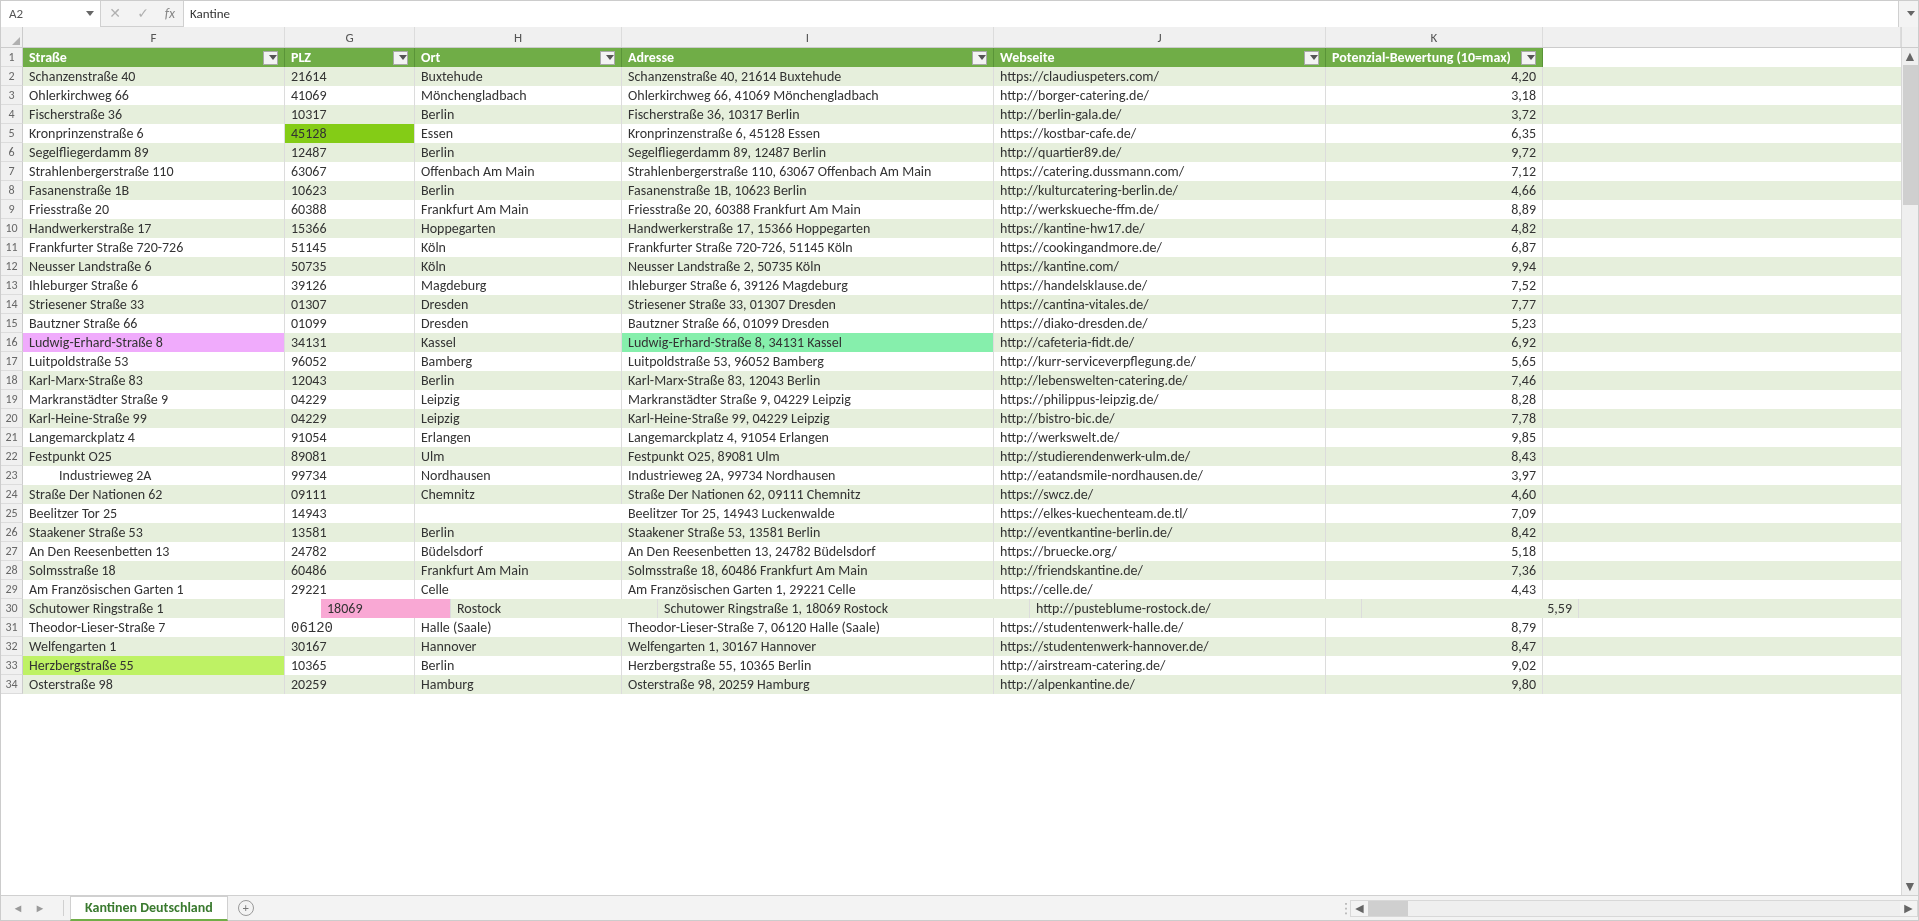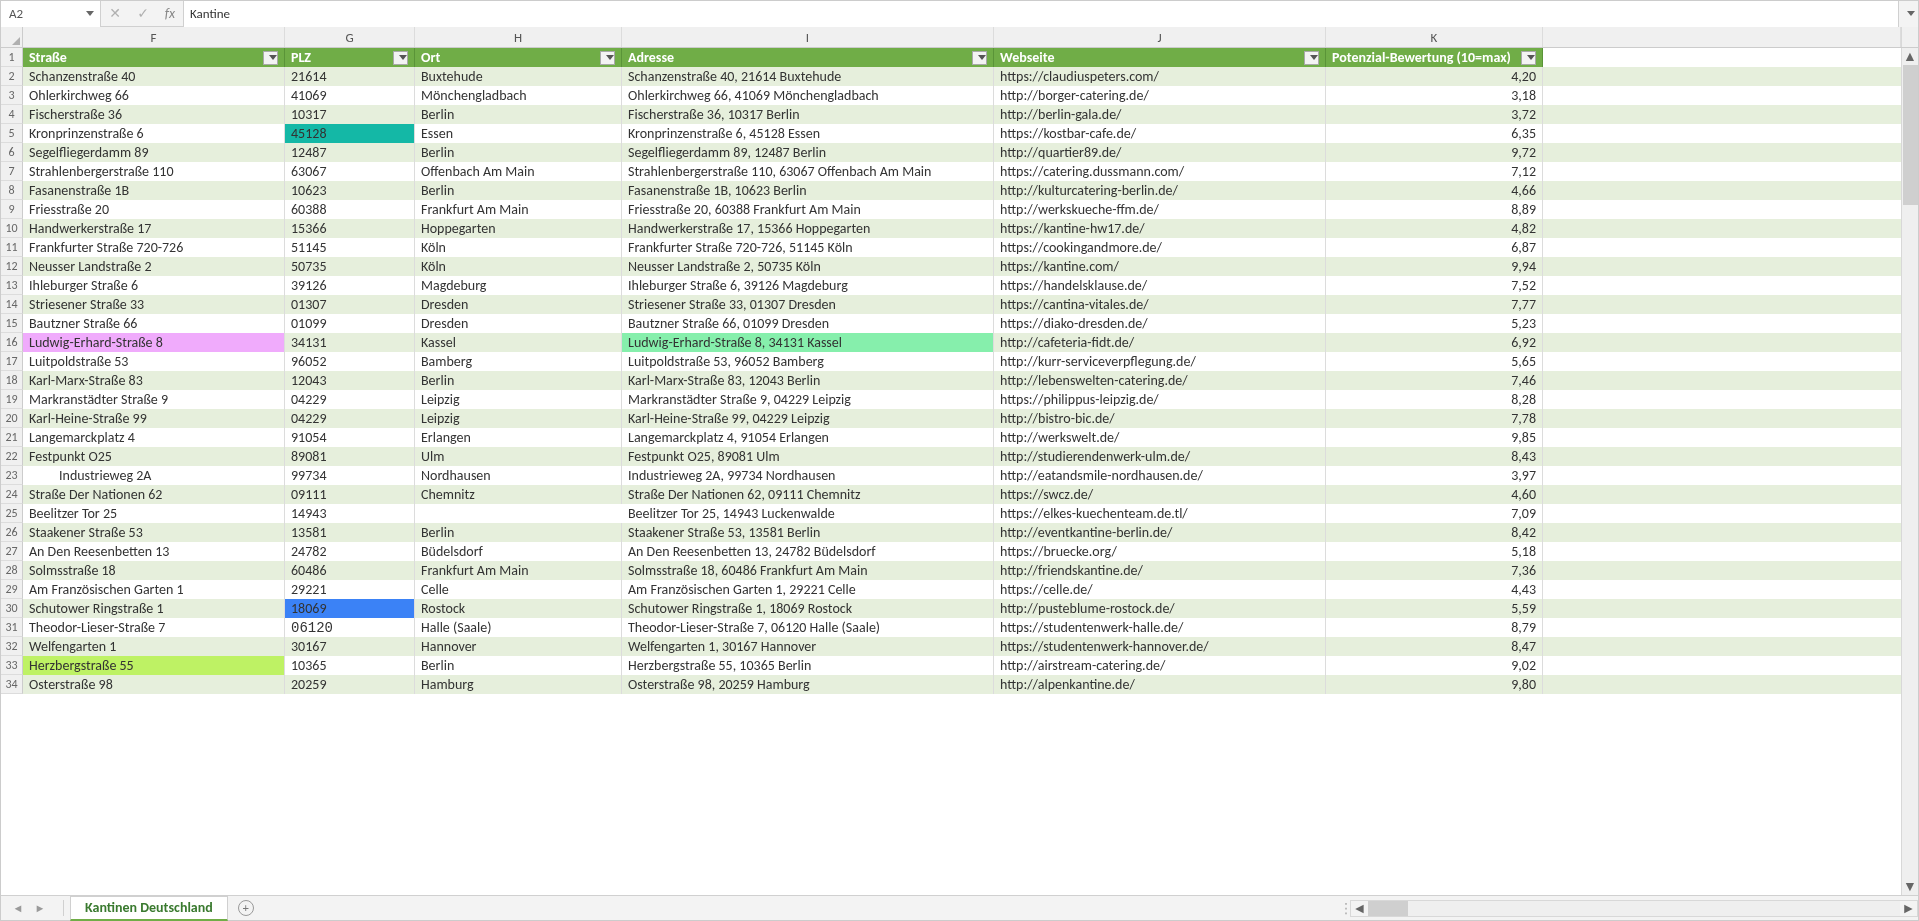--- a/index.html
+++ b/index.html
@@ -278,21 +278,21 @@
               <div class="cell c-G" style="background: rgb(230, 239, 220);">10317</div>
               <div class="cell c-H" style="background: rgb(230, 239, 220);">Berlin</div>
               <div class="cell c-I" style="background: rgb(230, 239, 220);">Fischerstraße 36, 10317 Berlin</div>
               <div class="cell c-J" style="background: rgb(230, 239, 220);">http://berlin-gala.de/</div>
               <div class="cell c-K num" style="background: rgb(230, 239, 220);">3,72</div>
               <div style="flex: 1 1 0%; background: rgb(230, 239, 220);"></div>
             </div>
             <div class="row">
               <div class="row-h">5</div>
               <div class="cell c-F" style="background: rgb(255, 255, 255);">Kronprinzenstraße 6</div>
-              <div class="cell c-G" style="background: #14b8a6;">45128</div>
+              <div class="cell c-G" style="background: #84cc16;">45128</div>
               <div class="cell c-H" style="background: rgb(255, 255, 255);">Essen</div>
               <div class="cell c-I" style="background: rgb(255, 255, 255);">Kronprinzenstraße 6, 45128 Essen</div>
               <div class="cell c-J" style="background: rgb(255, 255, 255);">https://kostbar-cafe.de/</div>
               <div class="cell c-K num" style="background: rgb(255, 255, 255);">6,35</div>
               <div style="flex: 1 1 0%; background: rgb(255, 255, 255);"></div>
             </div>
             <div class="row">
               <div class="row-h">6</div>
               <div class="cell c-F" style="background: rgb(230, 239, 220);">Segelfliegerdamm 89</div>
               <div class="cell c-G" style="background: rgb(230, 239, 220);">12487</div>
@@ -347,21 +347,21 @@
               <div class="cell c-F" style="background: rgb(255, 255, 255);">Frankfurter Straße 720-726</div>
               <div class="cell c-G" style="background: rgb(255, 255, 255);">51145</div>
               <div class="cell c-H" style="background: rgb(255, 255, 255);">Köln</div>
               <div class="cell c-I" style="background: rgb(255, 255, 255);">Frankfurter Straße 720-726, 51145 Köln</div>
               <div class="cell c-J" style="background: rgb(255, 255, 255);">https://cookingandmore.de/</div>
               <div class="cell c-K num" style="background: rgb(255, 255, 255);">6,87</div>
               <div style="flex: 1 1 0%; background: rgb(255, 255, 255);"></div>
             </div>
             <div class="row">
               <div class="row-h">12</div>
-              <div class="cell c-F" style="background: rgb(230, 239, 220);">Neusser Landstraße 2</div>
+              <div class="cell c-F" style="background: rgb(230, 239, 220);">Neusser Landstraße 6</div>
               <div class="cell c-G" style="background: rgb(230, 239, 220);">50735</div>
               <div class="cell c-H" style="background: rgb(230, 239, 220);">Köln</div>
               <div class="cell c-I" style="background: rgb(230, 239, 220);">Neusser Landstraße 2, 50735 Köln</div>
               <div class="cell c-J" style="background: rgb(230, 239, 220);">https://kantine.com/</div>
               <div class="cell c-K num" style="background: rgb(230, 239, 220);">9,94</div>
               <div style="flex: 1 1 0%; background: rgb(230, 239, 220);"></div>
             </div>
             <div class="row">
               <div class="row-h">13</div>
               <div class="cell c-F" style="background: rgb(255, 255, 255);">Ihleburger Straße 6</div>
@@ -528,21 +528,21 @@
               <div class="cell c-G" style="background: rgb(255, 255, 255);">29221</div>
               <div class="cell c-H" style="background: rgb(255, 255, 255);">Celle</div>
               <div class="cell c-I" style="background: rgb(255, 255, 255);">Am Französischen Garten 1, 29221 Celle</div>
               <div class="cell c-J" style="background: rgb(255, 255, 255);">https://celle.de/</div>
               <div class="cell c-K num" style="background: rgb(255, 255, 255);">4,43</div>
               <div style="flex: 1 1 0%; background: rgb(255, 255, 255);"></div>
             </div>
             <div class="row">
               <div class="row-h">30</div>
               <div class="cell c-F" style="background: rgb(230, 239, 220);">Schutower Ringstraße 1</div>
-              <div class="cell c-G" style="background: #3b82f6;">18069</div>
+              <div class="cell c-G" style="background: #f9a8d4; margin-left: 36px;">18069</div>
               <div class="cell c-H" style="background: rgb(230, 239, 220);">Rostock</div>
               <div class="cell c-I" style="background: rgb(230, 239, 220);">Schutower Ringstraße 1, 18069 Rostock</div>
               <div class="cell c-J" style="background: rgb(230, 239, 220);">http://pusteblume-rostock.de/</div>
               <div class="cell c-K num" style="background: rgb(230, 239, 220);">5,59</div>
               <div style="flex: 1 1 0%; background: rgb(230, 239, 220);"></div>
             </div>
             <div class="row">
               <div class="row-h">31</div>
               <div class="cell c-F" style="background: rgb(255, 255, 255);">Theodor-Lieser-Straße 7</div>
               <div class="cell c-G" style="background: rgb(255, 255, 255); font-family: Liberation Mono, monospace;">06120</div>

